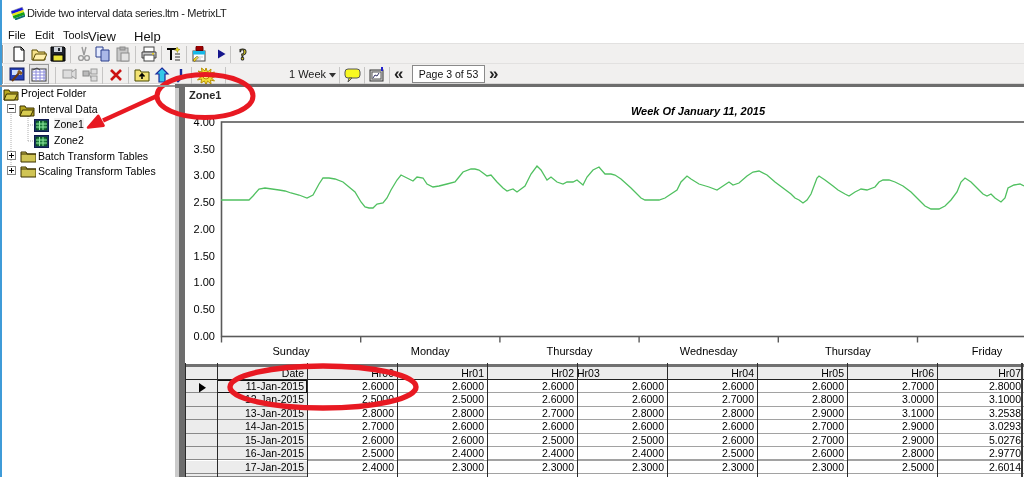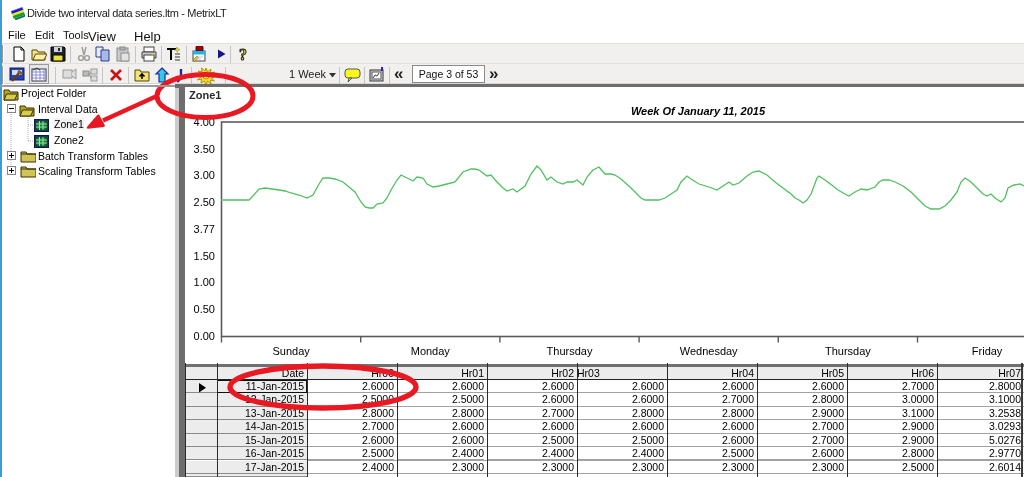--- a/index.html
+++ b/index.html
@@ -266,21 +266,21 @@
         <path d="M454.09999999999997 249.5v6" stroke="#5a5a5a" stroke-width="1.4"></path>
         <path d="M593.3 249.5v6" stroke="#5a5a5a" stroke-width="1.4"></path>
         <path d="M732.5 249.5v6" stroke="#5a5a5a" stroke-width="1.4"></path>
         <path d="M871.6999999999999 249.5v6" stroke="#5a5a5a" stroke-width="1.4"></path>
         <path d="M36 113 L64 113 L68 109 L74 102 L80 101 L87 102 L94 103 L100 104 L106 106 L114 108 L122 111 L128 108 L134 97 L138 91 L144 91 L150 92 L158 95 L164 100 L170 105 L176 115 L180 120 L184 121 L188 121 L192 117 L198 116 L202 111 L206 103 L212 93 L216 88 L220 90 L222 91 L228 94 L232 90 L238 91 L242 97 L248 100 L254 99 L258 98 L262 97 L270 95 L274 90 L278 85 L286 82 L290 82 L294 83 L298 86 L302 89 L306 88 L312 95 L318 101 L322 104 L328 102 L332 105 L336 102 L340 99 L346 87 L352 79 L356 83 L362 93 L366 90 L372 95 L378 97 L382 95 L388 95 L392 93 L398 98 L402 90 L408 83 L414 80 L420 87 L426 87 L430 88 L436 92 L446 101 L456 111 L460 113 L474 113 L480 111 L486 107 L492 103 L496 95 L502 89 L506 92 L514 97 L524 100 L532 103 L538 99 L544 95 L548 98 L554 96 L562 89 L568 85 L574 84 L582 88 L590 95 L598 101 L606 107 L610 111 L614 113 L618 116 L622 113 L626 107 L632 91 L634 89 L640 93 L648 99 L653 103 L660 107 L664 109 L670 105 L674 103 L676 102 L682 103 L690 100 L694 95 L698 93 L704 93 L710 95 L718 99 L726 105 L734 113 L740 119 L746 122 L754 122 L760 119 L766 113 L772 105 L776 95 L780 91 L786 95 L792 101 L798 107 L802 109 L806 107 L810 111 L816 115 L820 111 L823 101 L829 98 L835 97 L839 99" fill="none" stroke="#50c060" stroke-width="1.3"></path>
       </svg>
   <div class="ylab" style="left:0px;top:28.799999999999997px">4.00</div>
       <div class="ylab" style="left:0px;top:55.579999999999984px">3.50</div>
       <div class="ylab" style="left:0px;top:82.36000000000001px">3.00</div>
       <div class="ylab" style="left:0px;top:109.13999999999999px">2.50</div>
-      <div class="ylab" style="left:0px;top:135.92000000000002px">3.77</div>
+      <div class="ylab" style="left:0px;top:135.92000000000002px">2.00</div>
       <div class="ylab" style="left:0px;top:162.7px">1.50</div>
       <div class="ylab" style="left:0px;top:189.48000000000002px">1.00</div>
       <div class="ylab" style="left:0px;top:216.26px">0.50</div>
       <div class="ylab" style="left:0px;top:243.04000000000002px">0.00</div>
       <div class="dlab" style="left:66.1px;top:258px">Sunday</div>
       <div class="dlab" style="left:205.29999999999998px;top:258px">Monday</div>
       <div class="dlab" style="left:344.5px;top:258px">Thursday</div>
       <div class="dlab" style="left:483.69999999999993px;top:258px">Wednesday</div>
       <div class="dlab" style="left:622.9px;top:258px">Thursday</div>
       <div class="dlab" style="left:762.0999999999999px;top:258px">Friday</div>

